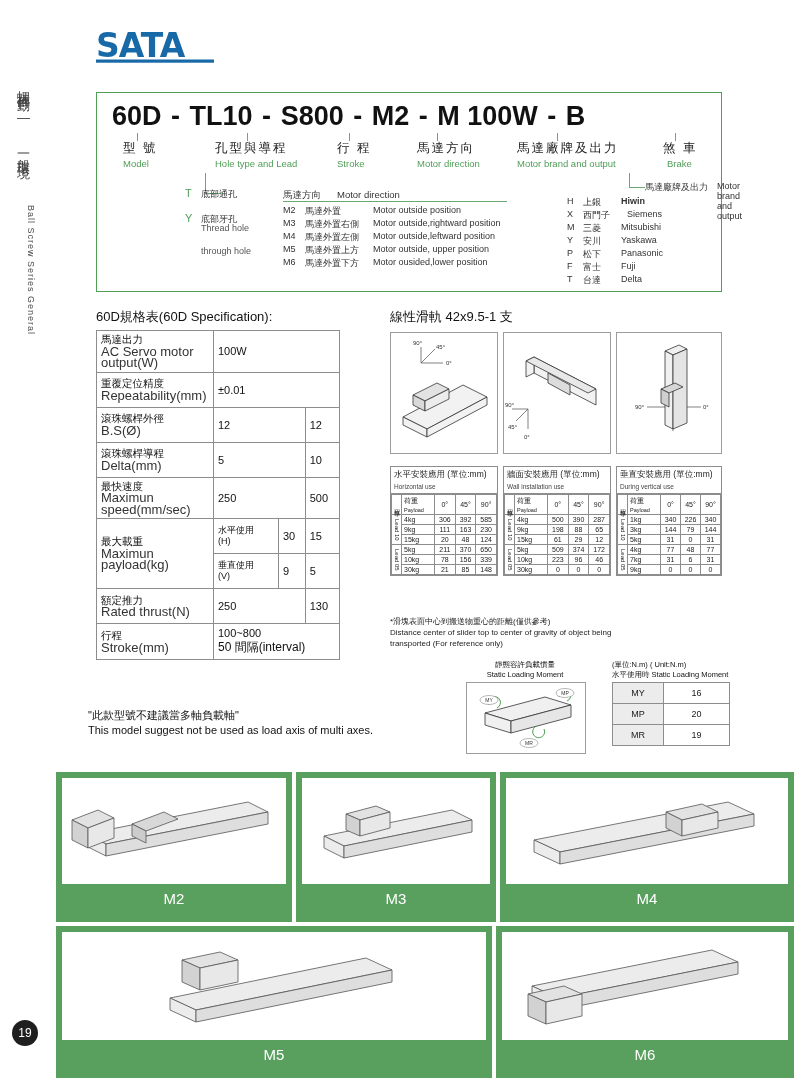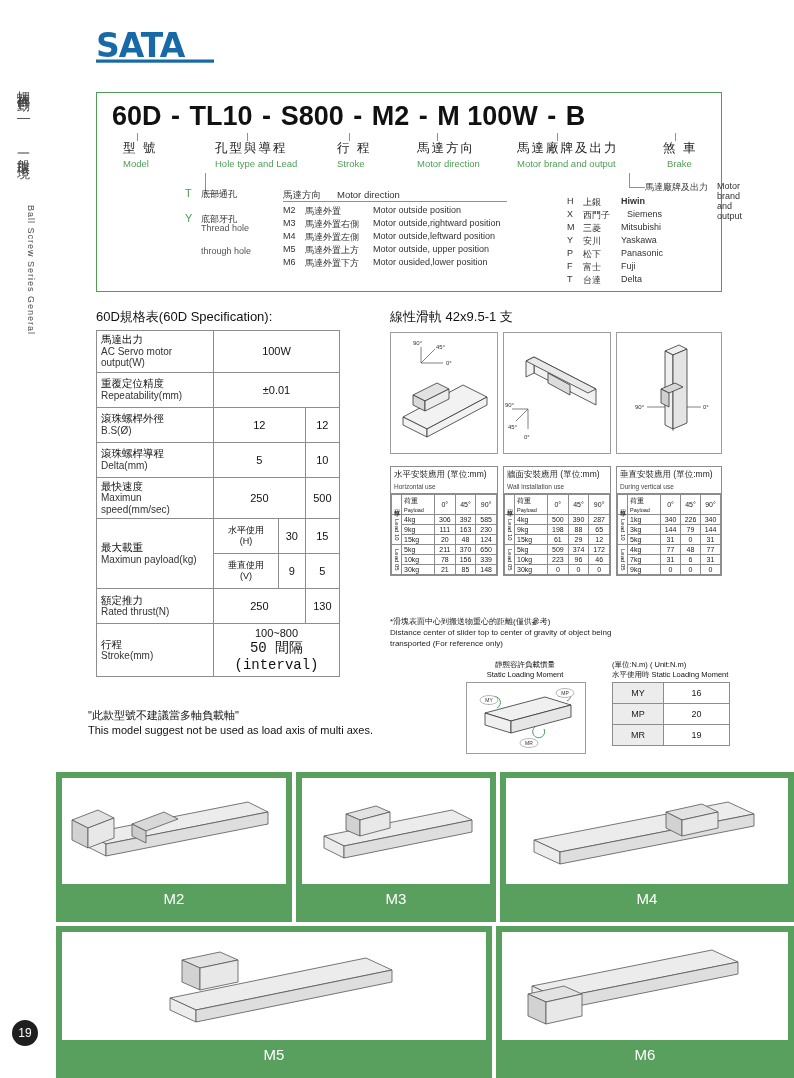--- a/index.html
+++ b/index.html
@@ -65,22 +65,22 @@
   .spec{
     position:absolute;left:96px;top:330px;width:244px;
     font-size:9px;
   }
   .spec td{
     border:1px solid #8d8d8d;padding:3px 4px;vertical-align:middle;
     height:28px;
   }
   .spec .lab{width:108px;line-height:11.5px;}
   .spec .lab .cn{font-size:10.5px;color:#111;display:block;}
-  .spec .lab .en{font-size:10px;color:#333;display:block;}
-  .spec .val{text-align:center;font-size:11px;color:#111;}
+  .spec .lab .en{font-size:13px;color:#333;display:block;}
+  .spec .val{font-size:11px;color:#111;}
 
   
   .rail-title{position:absolute;left:390px;top:308px;font-size:13px;color:#111;}
   .railimg{
     position:absolute;top:332px;height:120px;border:1px solid #9c9c9c;background:#fff;
   }
   .r1{left:390px;width:106px;}
   .r2{left:503px;width:106px;}
   .r3{left:616px;width:104px;}
 
@@ -316,21 +316,21 @@
       <td class="val" colspan="2">250</td>
       <td class="val">130</td>
     </tr>
     <tr>
       <td class="lab">
         <span class="cn">行程</span>
         <span class="en">Stroke(mm)</span>
       </td>
       <td class="val" colspan="3">
         <span>100~800</span><br>
-        <span style="font-size:14px;font-family:Liberation Mono, monospace;">50 間隔(interval)</span>
+        <span style="font-size:12px;">50 間隔(interval)</span>
       </td>
     </tr>
   </tbody>
     </table>
 
   <div class="suggest">
     <div>"此款型號不建議當多軸負載軸"</div>
     <div>This model suggest not be used as load axis of multi axes.</div>
   </div>
 

